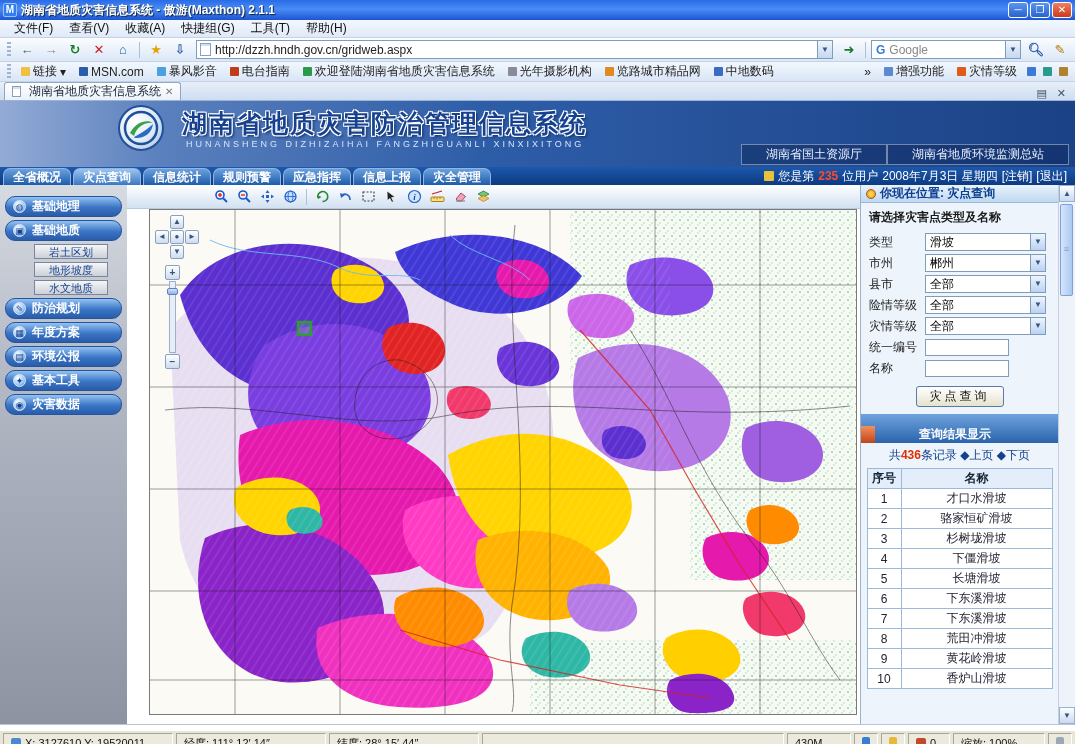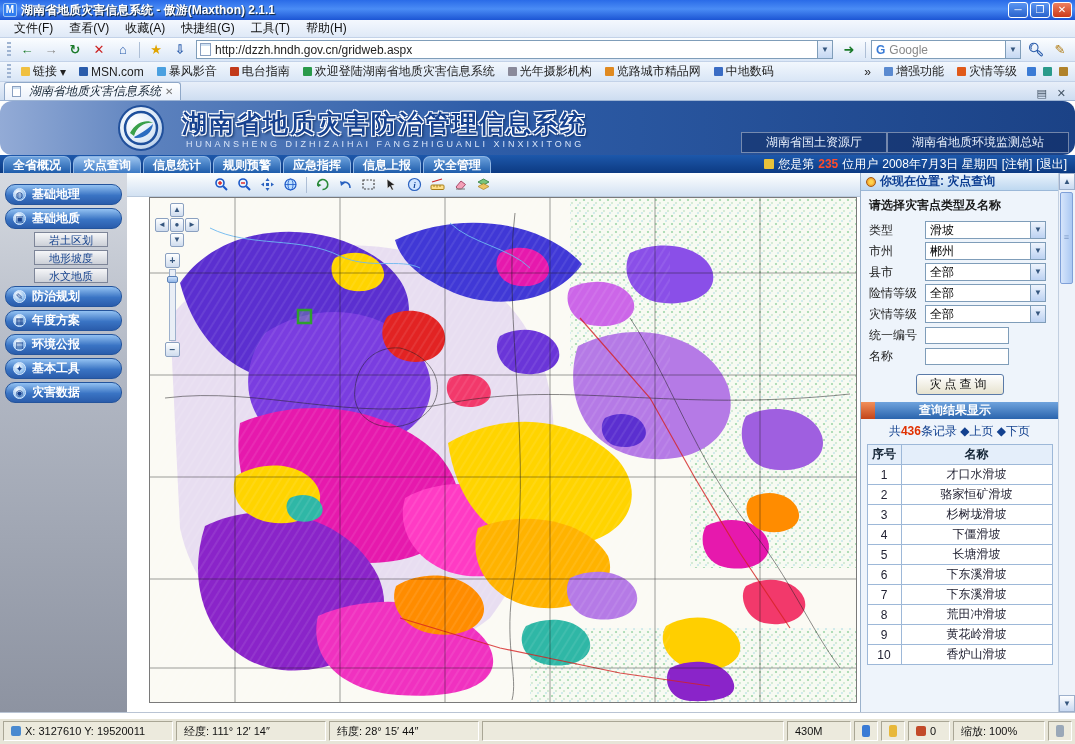--- a/index.html
+++ b/index.html
@@ -40,31 +40,31 @@
   .searchbox .g { color:#3a7bd5; font-weight:bold; margin-right:4px; }
   .searchbox .stext { flex:1; color:#888; }
 
   .linksbar { height:20px; background:linear-gradient(180deg,#f2f7fd,#d9e6f6); border-bottom:1px solid #c3d2e8;
     display:flex; align-items:center; padding:0 4px; gap:1px; }
   .linkitem { display:flex; align-items:center; gap:3px; padding:0 6px; color:#222; white-space:nowrap; }
   .fav { width:9px; height:9px; display:inline-block; border-radius:1px; }
   .linksbar .spacer { flex:1; }
 
   .tabrow { height:19px; background:linear-gradient(180deg,#e8eff9,#cdddf1); border-bottom:1px solid #9db4d4;
-    display:flex; align-items:flex-end; padding:0 4px;font-style:italic; }
+    display:flex; align-items:flex-end; padding:0 4px; }
   .tab { height:18px; display:flex; align-items:center; gap:4px; padding:0 7px;
     background:linear-gradient(180deg,#ffffff,#eaf1fb); border:1px solid #8fa8c8; border-bottom:none;
     border-radius:3px 3px 0 0; color:#123; }
   .tab .x { color:#777; font-size:10px; }
   .tabrow .spacer { flex:1; }
   .tabrow .tright { font-size:11px; color:#456; padding:0 5px; }
 
   
-  .banner { height:54px; position:relative;
-    background:linear-gradient(90deg,#93abd6 0%,#5a80bd 15%,#2e5da8 45%,#1b4286 100%); overflow:hidden;border-radius:12px; }
+  .banner { height:66px; position:relative;
+    background:linear-gradient(90deg,#93abd6 0%,#5a80bd 15%,#2e5da8 45%,#1b4286 100%); overflow:hidden; }
   .logo { position:absolute; left:118px; top:4px; width:46px; height:46px; border-radius:50%;
     background:radial-gradient(circle at 35% 35%,#ffffff 0%,#dce9f7 55%,#9db9de 100%); border:2px solid #21509b;
     display:flex; align-items:center; justify-content:center; }
   .banner-title { position:absolute; left:182px; top:6px; font-size:25px; font-weight:bold; color:#16418f;
     letter-spacing:2px; white-space:nowrap;
     text-shadow:-1px -1px 0 #fff,1px -1px 0 #fff,-1px 1px 0 #fff,1px 1px 0 #fff,2px 2px 3px #0a2a60; }
   .banner-sub { position:absolute; left:186px; top:38px; font-size:9px; color:#d7e4f8; letter-spacing:3px; }
   .banner-links { position:absolute; right:6px; bottom:2px; display:flex; }
   .banner-links span { border:1px solid rgba(255,255,255,.4); background:rgba(14,38,88,.45); color:#e8f0fc;
     padding:1px 24px; font-size:12px; white-space:nowrap; }
@@ -131,21 +131,21 @@
   .xpsel { flex:1; height:18px; background:#fff; border:1px solid #7f9db9; display:flex; align-items:center;
     padding-left:4px; color:#000; }
   .xpsel .sval { flex:1; }
   .selarrow { width:15px; height:16px; background:linear-gradient(180deg,#eef4fd,#bcd2f2); border-left:1px solid #7f9db9;
     color:#35567e; font-size:8px; text-align:center; line-height:16px; }
   .xpinput { width:84px; height:17px; border:1px solid #7f9db9; background:#fff; font-family:inherit; font-size:12px;
     padding-left:3px; }
   .qbtn { display:block; margin:9px auto 7px; width:88px; height:21px; background:linear-gradient(180deg,#ffffff,#e6e2cf);
     border:1px solid #5a7aa8; border-radius:3px; font-size:12px; letter-spacing:3px; color:#111;
     font-family:inherit; }
-  .res-head { height:17px; display:flex; align-items:flex-end; background:linear-gradient(180deg,#6fa3dd,#2a64ad);
+  .res-head { height:29px; display:flex; align-items:flex-end; background:linear-gradient(180deg,#6fa3dd,#2a64ad);
     color:#fff; font-weight:bold; }
   .res-head .accent { width:14px; height:17px; background:linear-gradient(180deg,#f2905a,#c2441a); margin-right:44px; }
   .pagebar { text-align:center; color:#13418f; padding:4px 0 3px; }
   .pagebar .cnt { color:#e03000; font-weight:bold; }
   .res-table { border-collapse:collapse; margin:1px auto; width:186px; background:#fff; }
   .res-table th,.res-table td { border:1px solid #9db8d8; height:20px; text-align:center; font-weight:normal;
     color:#223; font-size:12px; }
   .res-table th { background:#e4eefa; font-weight:bold; color:#123; }
   .res-table .c1 { width:34px; }
 

